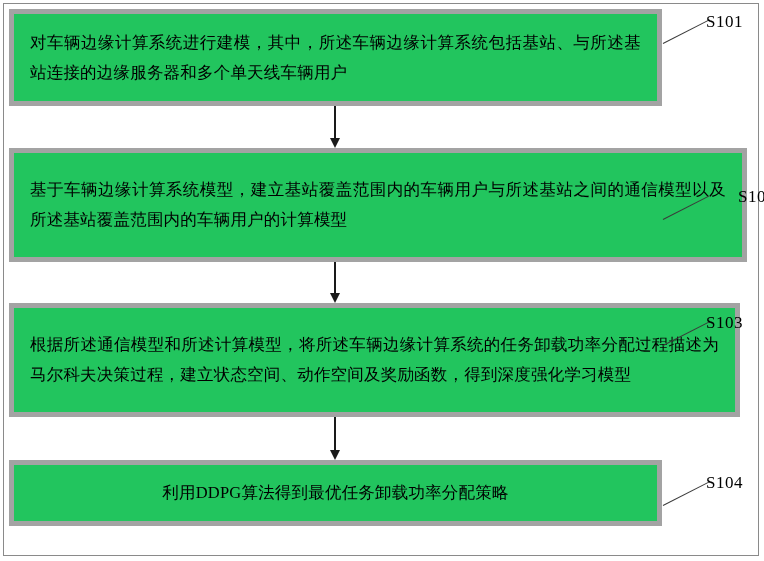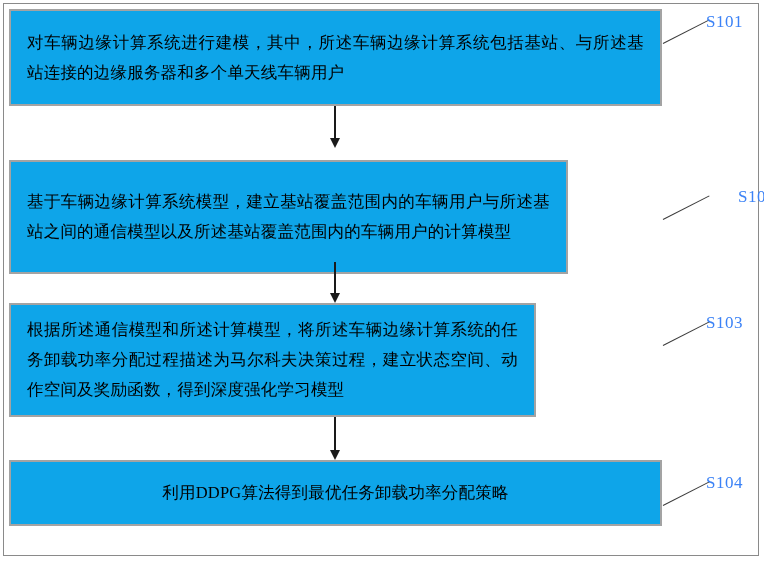--- a/index.html
+++ b/index.html
@@ -20,22 +20,22 @@
     left: 3px;
     top: 3px;
     width: 756px;
     height: 553px;
     border: 1px solid #8a8a8a;
     box-sizing: border-box;
   }
   .step-box {
     position: absolute;
     box-sizing: border-box;
-    border: 2px solid #a3a3a3;
-    background: #0ea5e9;
+    border: 5px solid #a3a3a3;
+    background: #22c55e;
     display: flex;
     align-items: center;
     justify-content: center;
   }
   .step-text {
     font-family: "Liberation Serif", serif;
     font-size: 16.5px;
     line-height: 30px;
     color: #000000;
     text-align: justify;
@@ -43,22 +43,22 @@
     padding: 0 16px;
     letter-spacing: 0.2px;
     white-space: pre-wrap;
   }
   .step-text.centered {
     text-align: right;
     text-align-last: center;
   }
   
   #box-s101 { left: 9px;  top: 9px;   width: 653px; height: 97px; }
-  #box-s102 { left: 9px;  top: 160px; width: 559px; height: 114px; }
-  #box-s103 { left: 9px;  top: 303px; width: 527px; height: 114px; }
+  #box-s102 { left: 9px;  top: 148px; width: 738px; height: 114px; }
+  #box-s103 { left: 9px;  top: 303px; width: 731px; height: 114px; }
   #box-s104 { left: 9px;  top: 460px; width: 653px; height: 66px; }
 
   
   .arrow {
     position: absolute;
     left: 334px;
     width: 2px;
     background: #1a1a1a;
   }
   .arrow::after {
@@ -74,21 +74,21 @@
   }
   #arrow-1 { top: 106px; height: 33px; }
   #arrow-2 { top: 262px; height: 32px; }
   #arrow-3 { top: 417px; height: 34px; }
 
   
   .step-label {
     position: absolute;
     font-family: "Liberation Serif", serif;
     font-size: 17px;
-    color: #3b82f6;
+    color: #000000;
     letter-spacing: 0.5px;
   }
   .leader {
     position: absolute;
     height: 1px;
     background: #3a3a3a;
     transform-origin: left center;
   }
   #label-s101 { left: 706px; top: 12px; }
   #leader-s101 { left: 663px; top: 43px; width: 52px; transform: rotate(-27deg); }

